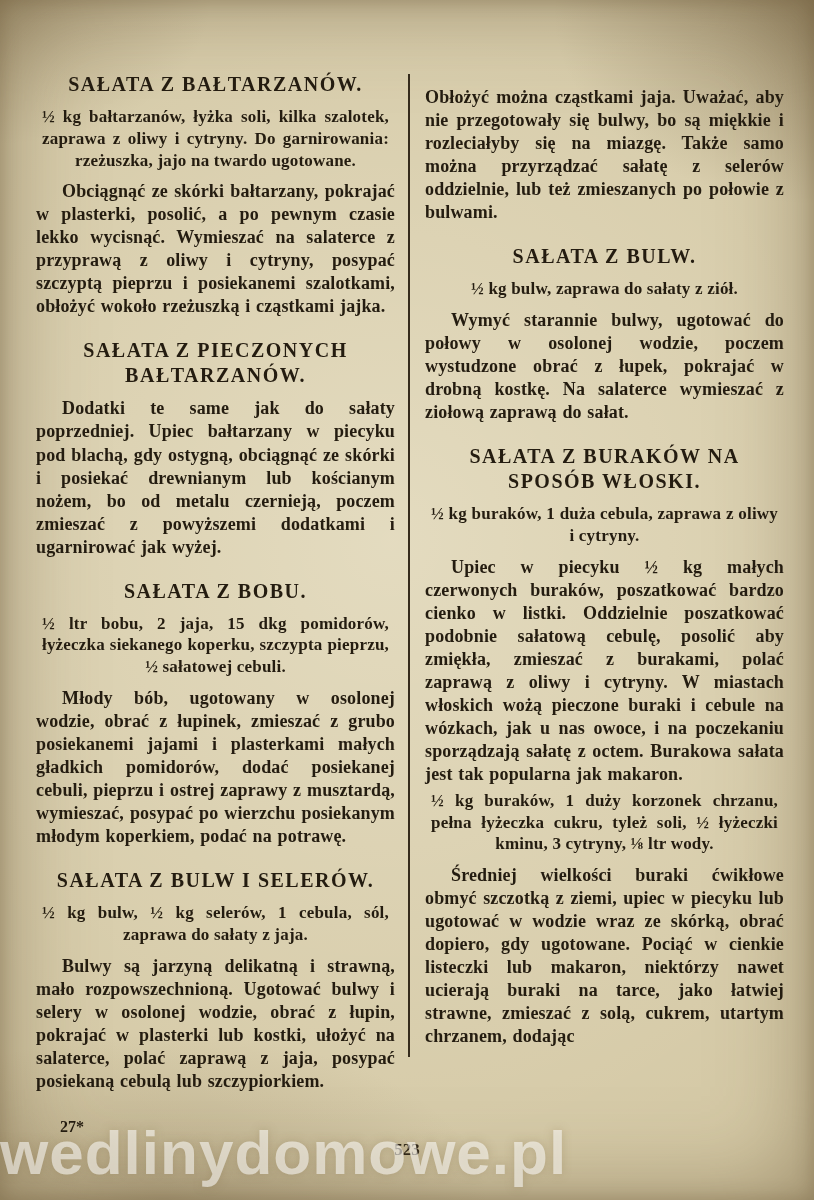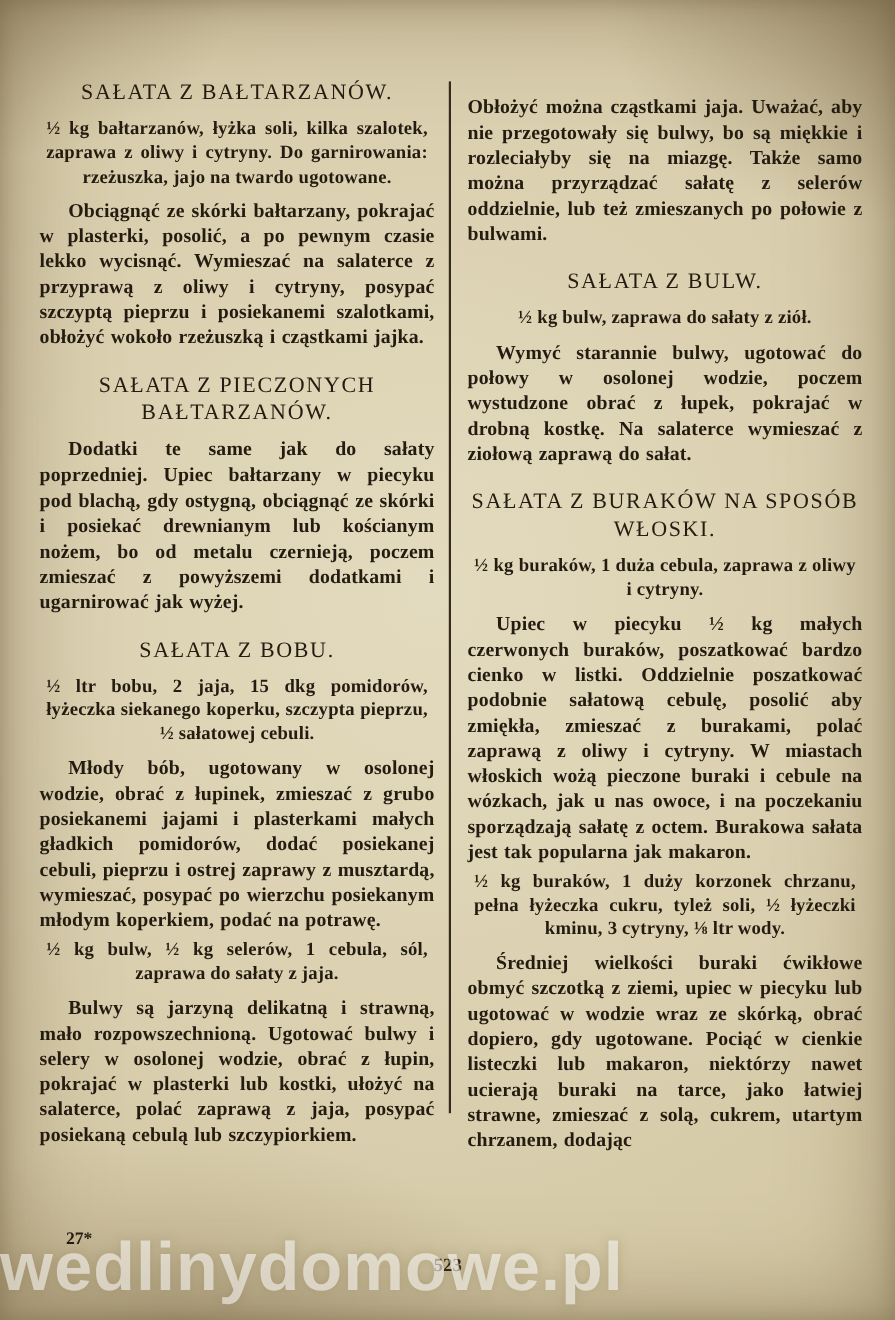--- a/index.html
+++ b/index.html
@@ -24,21 +24,21 @@
     padding: 70px 30px 0 36px;
   }
   .columns { display: flex; align-items: stretch; }
   .column { flex: 1 1 0; min-width: 0; }
   .column.left  { padding-right: 13px; }
   .column.right { padding-left: 15px; }
   .divider { width: 2px; background: #352b1c; margin-top: 4px; margin-bottom: 40px; }
 
   h2.heading {
     font-size: 20px;
-    font-weight: normal;
+    font-weight: bold;
     text-align: center;
     letter-spacing: 1.5px;
     line-height: 1.25;
     margin: 20px 0 9px 0;
   }
   section:first-child h2.heading { margin-top: 2px; }
   .column.right > p.first-par { margin-top: 16px; }
 
   p.ingredients {
     font-size: 17px;
@@ -111,20 +111,21 @@
         <p class="body-text">Dodatki te same jak do sałaty poprzedniej. Upiec bałtarzany w piecyku pod blachą, gdy ostygną, obciągnąć ze skórki i posiekać drewnianym lub kościanym nożem, bo od metalu czernieją, poczem zmieszać z powyższemi dodatkami i ugarnirować jak wyżej.</p>
       </section>
 
       <section>
         <h2 class="heading">SAŁATA Z BOBU.</h2>
         <p class="ingredients">½ ltr bobu, 2 jaja, 15 dkg pomidorów, łyżeczka siekanego koperku, szczypta pieprzu, ½ sałatowej cebuli.</p>
         <p class="body-text">Młody bób, ugotowany w osolonej wodzie, obrać z łupinek, zmieszać z grubo posiekanemi jajami i plasterkami małych gładkich pomidorów, dodać posiekanej cebuli, pieprzu i ostrej zaprawy z musztardą, wymieszać, posypać po wierzchu posiekanym młodym koperkiem, podać na potrawę.</p>
       </section>
 
       <section>
+        <h2 class="heading">SAŁATA Z BULW I SELERÓW.</h2>
         <p class="ingredients">½ kg bulw, ½ kg selerów, 1 cebula, sól, zaprawa do sałaty z jaja.</p>
         <p class="body-text">Bulwy są jarzyną delikatną i strawną, mało rozpowszechnioną. Ugotować bulwy i selery w osolonej wodzie, obrać z łupin, pokrajać w plasterki lub kostki, ułożyć na salaterce, polać zaprawą z jaja, posypać posiekaną cebulą lub szczypiorkiem.</p>
       </section>
 
     </div>
 
     <div class="divider"></div>
 
     <div class="column right">
 

